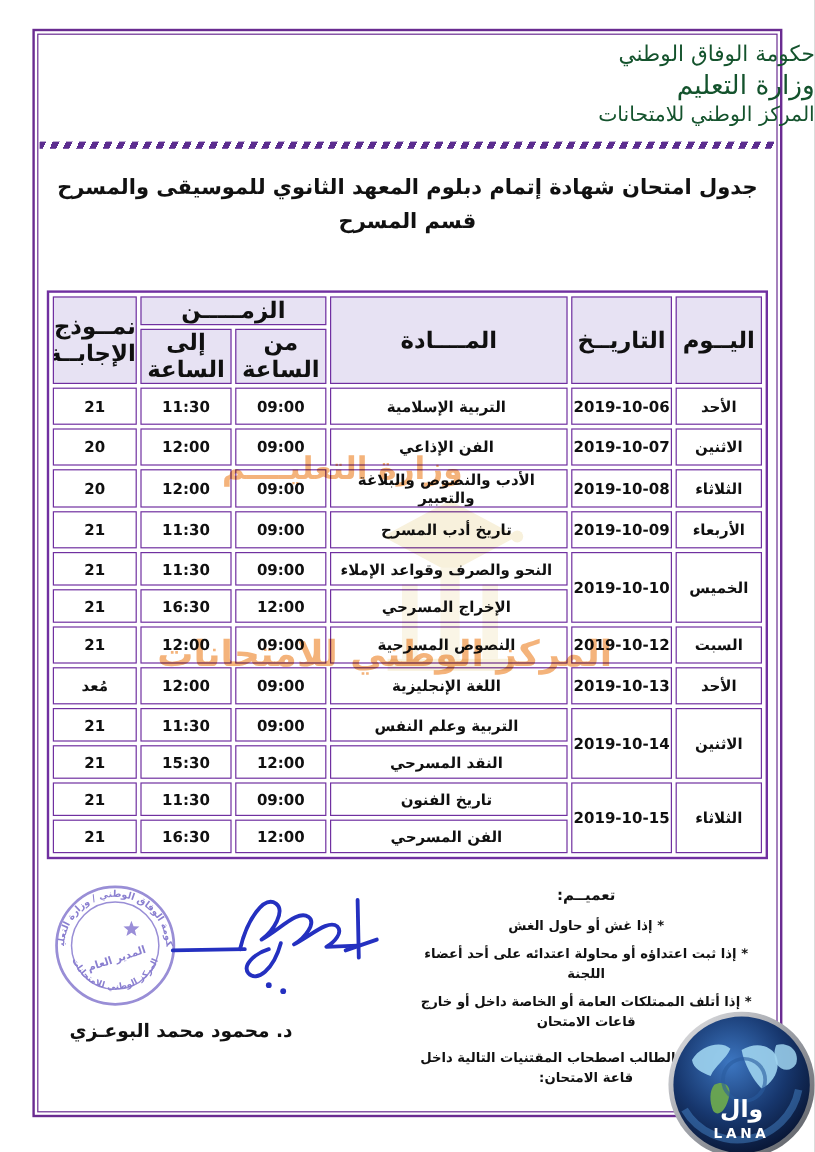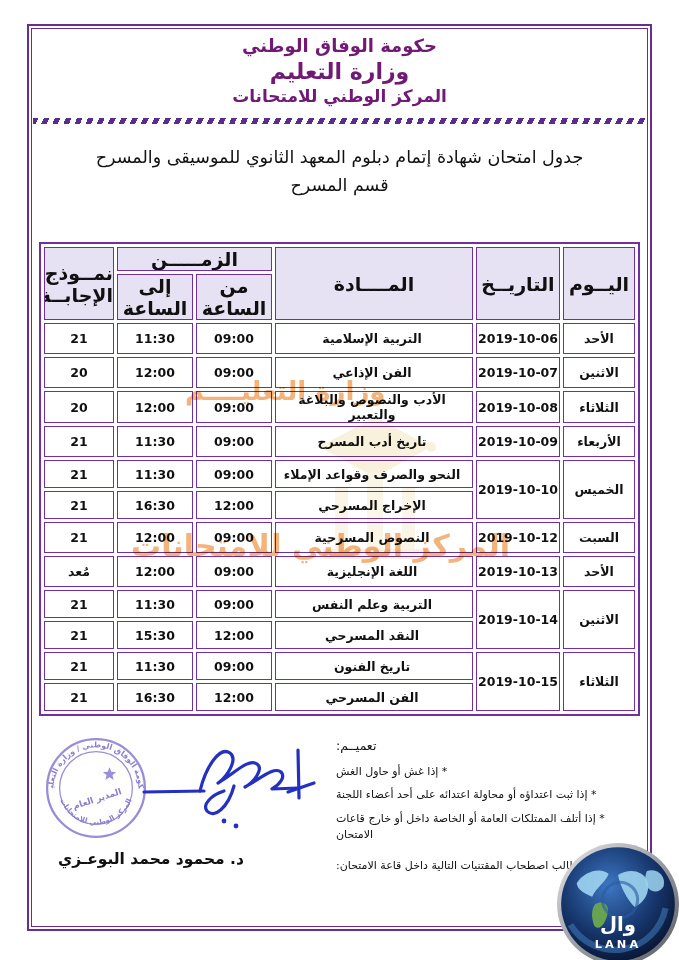--- a/index.html
+++ b/index.html
@@ -4,44 +4,44 @@
 <style>
   :root{
     --purple:#7030A0; --frame:#6A2C91; --hdrbg:#E7E2F3;
     --wm:#F09A4E; --sig:#2430C0; --stamp:#988CD4;
   }
   *{box-sizing:border-box;margin:0;padding:0}
   body{background:#888;font-family:"DejaVu Sans",sans-serif}
   .page{position:relative;width:679px;height:960px;background:#fff;overflow:hidden;direction:rtl}
   .frame{position:absolute;left:31px;top:28px;width:617px;height:899px;
          border:1px solid var(--frame);box-shadow:0 0 0 2px #fff,0 0 0 4px var(--frame)}
-  .hdr{position:absolute;top:33px;left:0;right:0;text-align:center;font-weight:bold;color:#701a75}
+  .hdr{position:absolute;top:33px;left:0;right:0;font-weight:normal;color:#14532d}
   .hdr .l1{font-size:18px;line-height:26px}
   .hdr .l2{font-size:22px;line-height:25px}
   .hdr .l3{font-size:17px;line-height:25px}
   .dashes{position:absolute;top:118px;left:33px;width:613px;height:6px;
           background:repeating-linear-gradient(115deg,#5b2c8f 0 5px,transparent 5px 10px)}
-  .titleblock{position:absolute;top:143px;left:0;right:0;text-align:center;font-weight:normal;color:#111;font-size:17.5px;line-height:28px}
+  .titleblock{position:absolute;top:143px;left:0;right:0;text-align:center;font-weight:bold;color:#111;font-size:17.5px;line-height:28px}
   table.sched{position:absolute;top:242px;right:39px;width:601px;border-collapse:separate;border-spacing:3px;
               table-layout:fixed;border:2px solid var(--purple);background:#fff}
   table.sched th,table.sched td{border:1.5px solid var(--purple);font-weight:bold;color:#101010;
               text-align:center;vertical-align:middle;overflow:hidden}
   table.sched th{background:var(--hdrbg);font-size:19px;height:22px}
   table.sched td{font-size:12.5px;background:#fff}
   tr.single td{height:31px}
   tr.sub td{height:28px}
   td.subject{text-align:right;padding-right:4px;font-size:13px}
   td.daycell{font-size:13px}
   .wm{position:absolute;color:var(--wm);font-weight:bold;mix-blend-mode:multiply;opacity:.75;
       white-space:nowrap;pointer-events:none;z-index:3}
   .wm1{top:376px;left:185px;width:260px;text-align:left;font-size:26px;letter-spacing:1px}
   .wm2{top:528px;left:140px;width:370px;text-align:center;font-size:30px}
   .emblem{position:absolute;top:415px;left:275px;mix-blend-mode:multiply;opacity:.6;z-index:2;pointer-events:none}
-  .notes{position:absolute;top:738px;right:38px;width:305px;text-align:left;font-size:11px;
-         line-height:16.5px;font-weight:normal;color:#111;z-index:4}
+  .notes{position:absolute;top:738px;right:38px;width:305px;text-align:center;font-size:11px;
+         line-height:16.5px;font-weight:bold;color:#111;z-index:4}
   .notes .nh{font-size:12.5px;margin-bottom:9px}
   .notes .ni{margin-bottom:7px}
   .notes .gap{height:7px}
   .stampbox{position:absolute;top:736px;left:44px;z-index:4}
   .sigbox{position:absolute;top:726px;left:138px;z-index:4}
   .director{position:absolute;top:846px;left:58px;width:258px;text-align:left;font-weight:bold;
             font-size:15.5px;line-height:26px;color:#111;z-index:4}
   .lana{position:absolute;top:842px;left:556px;z-index:6}
 </style>
 </head>

